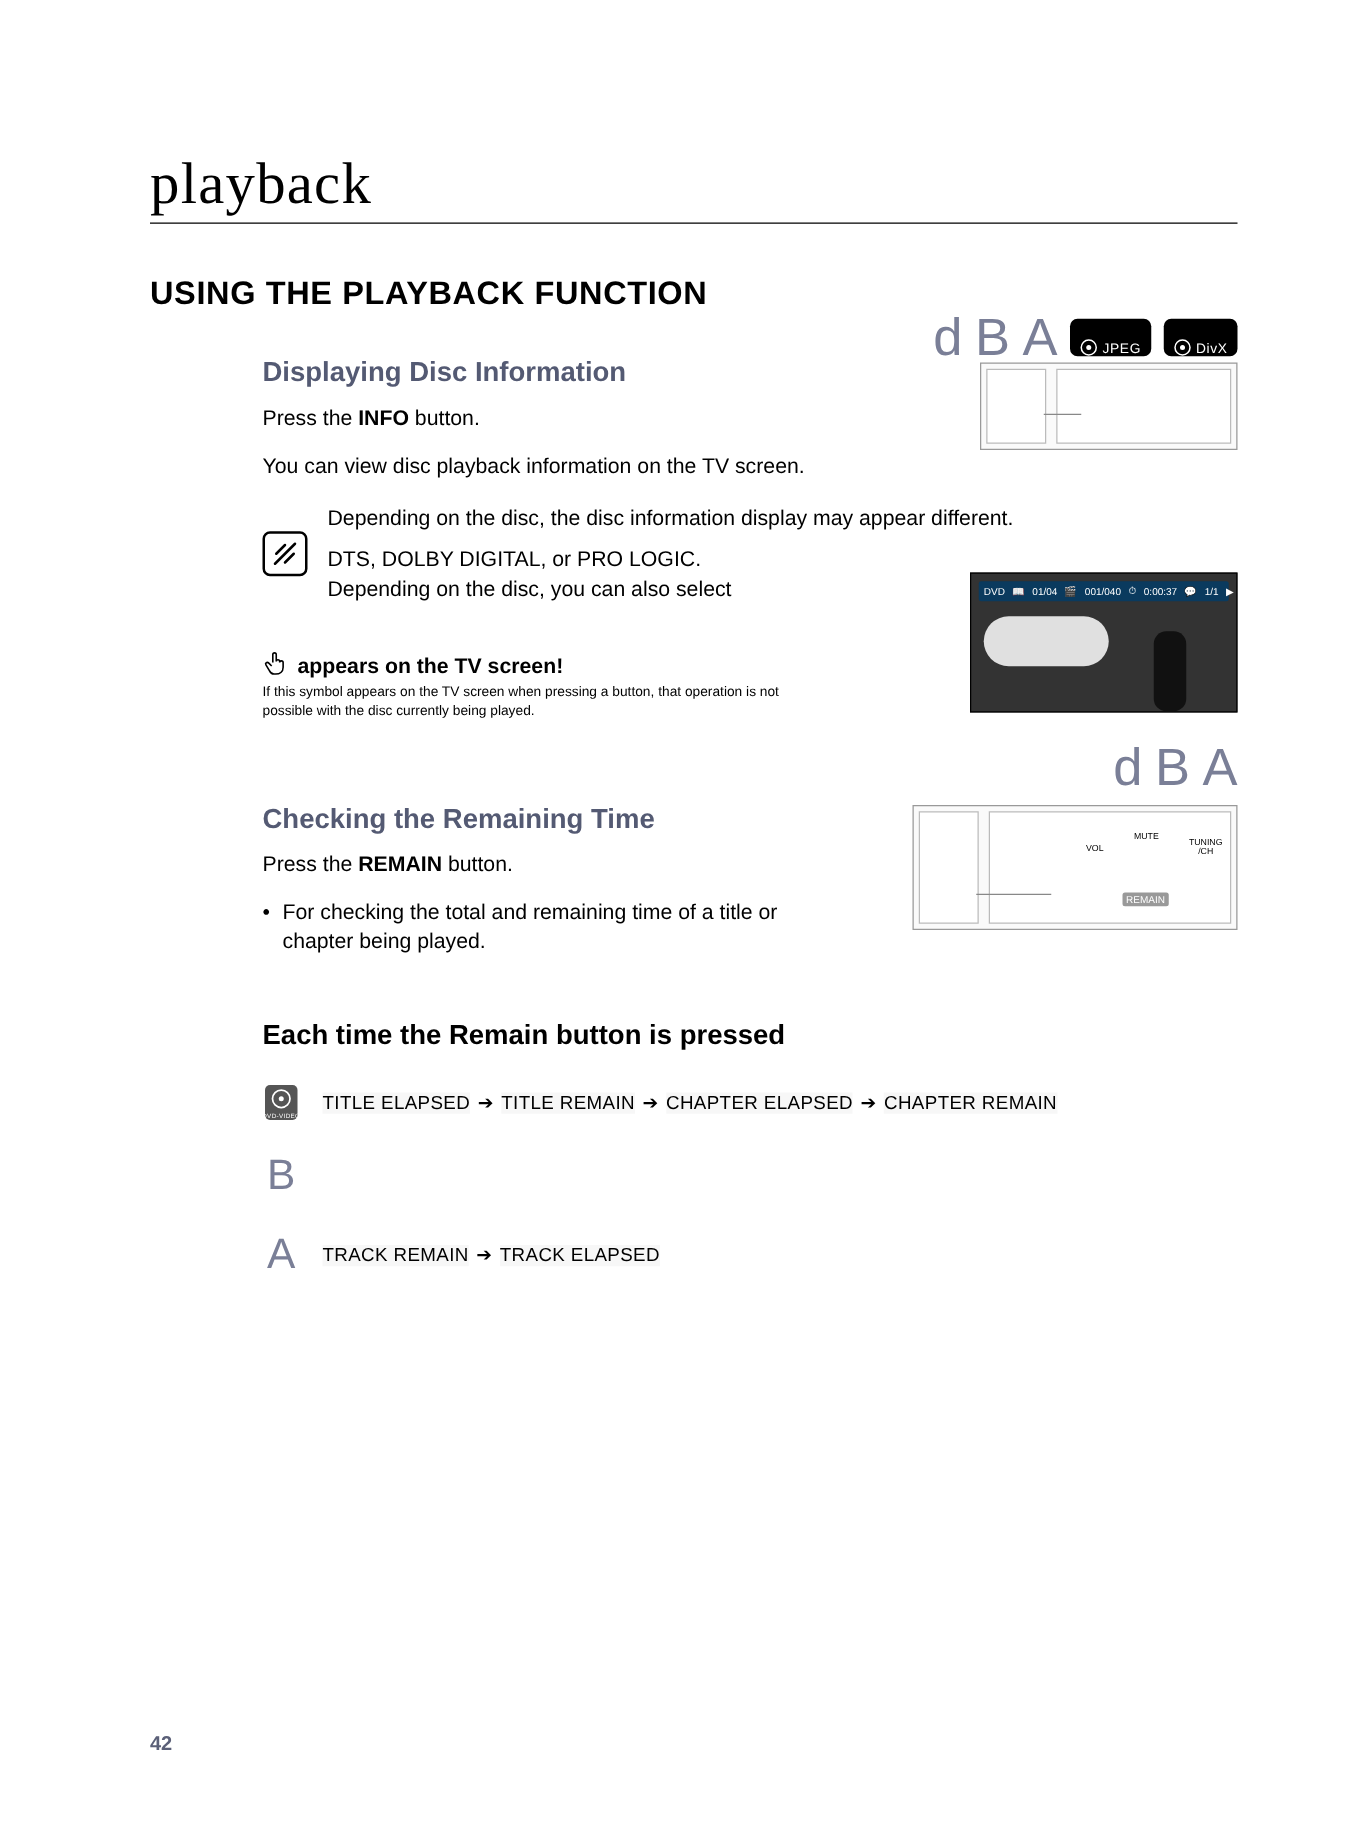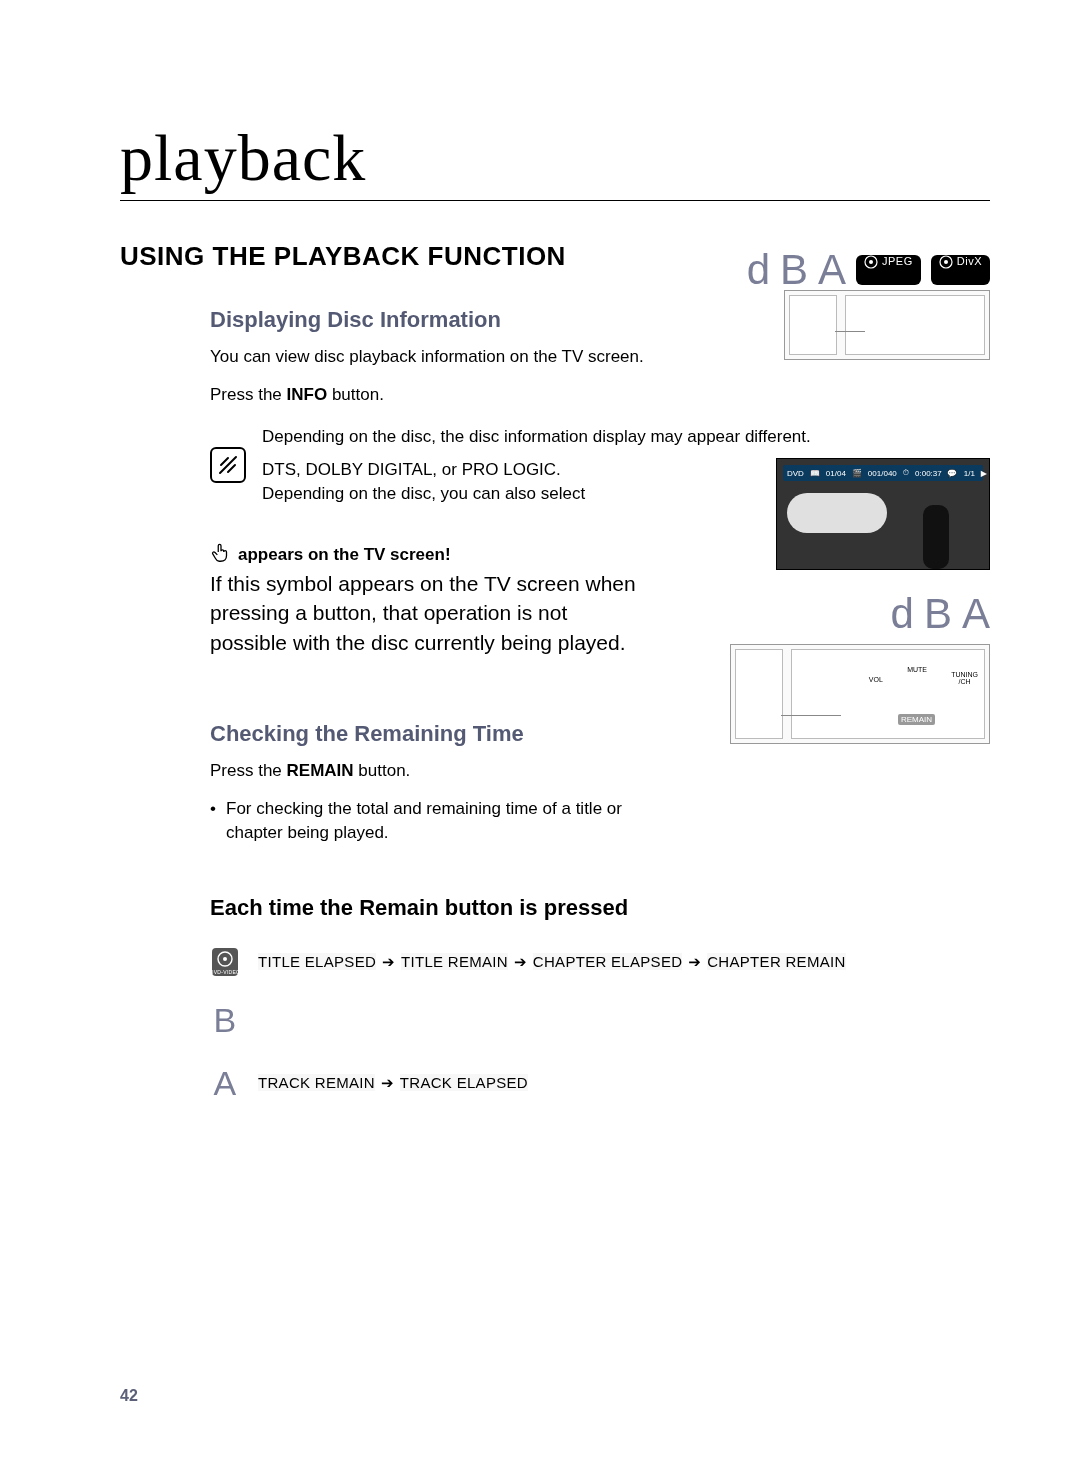--- a/index.html
+++ b/index.html
@@ -13,21 +13,21 @@
   .page {
     width: 1080px;
     height: 1475px;
     position: relative;
     box-sizing: border-box;
     padding: 120px 90px 60px 120px;
   }
   .chapter-title {
     font-family: "Times New Roman", Times, serif;
     font-weight: 300;
-    font-size: 66px;
+    font-size: 47px;
     letter-spacing: 1px;
     color: #000;
     border-bottom: 1px solid #000;
     padding-bottom: 4px;
     margin-bottom: 40px;
   }
   .section-h {
     font-size: 26px;
     font-weight: 700;
     letter-spacing: 0.5px;
@@ -71,40 +71,40 @@
     width: 22px; height: 22px;
     vertical-align: -4px;
     margin-right: 6px;
   }
   .tv-warn {
     font-size: 17px;
     font-weight: 700;
     margin-top: 16px;
   }
   .tv-warn-body {
-    font-size: 21px;
+    font-size: 11px;
     line-height: 1.4;
     margin-top: 4px;
   }
   .icon-row {
     position: absolute;
     right: 90px;
     display: flex;
     align-items: center;
     gap: 10px;
   }
   .big-letter {
     font-family: Arial, sans-serif;
     font-size: 42px;
     font-weight: 400;
     color: #7a7f97;
   }
   .badge {
     display: inline-flex;
-    align-items: flex-start;
+    align-items: flex-end;
     justify-content: center;
     background: #000;
     color: #fff;
     border-radius: 6px;
     height: 30px;
     padding: 0 8px;
     font-size: 11px;
     letter-spacing: 0.5px;
     gap: 4px;
   }
@@ -223,24 +223,24 @@
   </div>
 
   <div class="diagram remote1">
     <div class="remote-box"></div>
     <div class="panel-box"></div>
     <div class="line" style="left:50px; top:40px; width:30px; height:1px;"></div>
   </div>
 
   <div class="content-indent">
     <div class="sub-h">Displaying Disc Information</div>
-    <div class="body-text">You can view disc playback information  on the TV screen.</div>
     <div class="body-text">
       <span>Press the </span><span class="btn-keyword">INFO</span><span> button.</span>
     </div>
+    <div class="body-text">You can view disc playback information  on the TV screen.</div>
   </div>
 
   <div class="content-indent note-row">
     <div class="note-icon">
       <svg width="22" height="22" viewBox="0 0 22 22">
           <path d="M3 19 L19 3 M4 11 L11 4 M11 18 L18 11" stroke="#000" stroke-width="2" fill="none" stroke-linecap="round"></path>
         </svg>
     </div>
     <div class="note-body">
       <div>Depending on the disc, the disc information display may appear different.</div>

